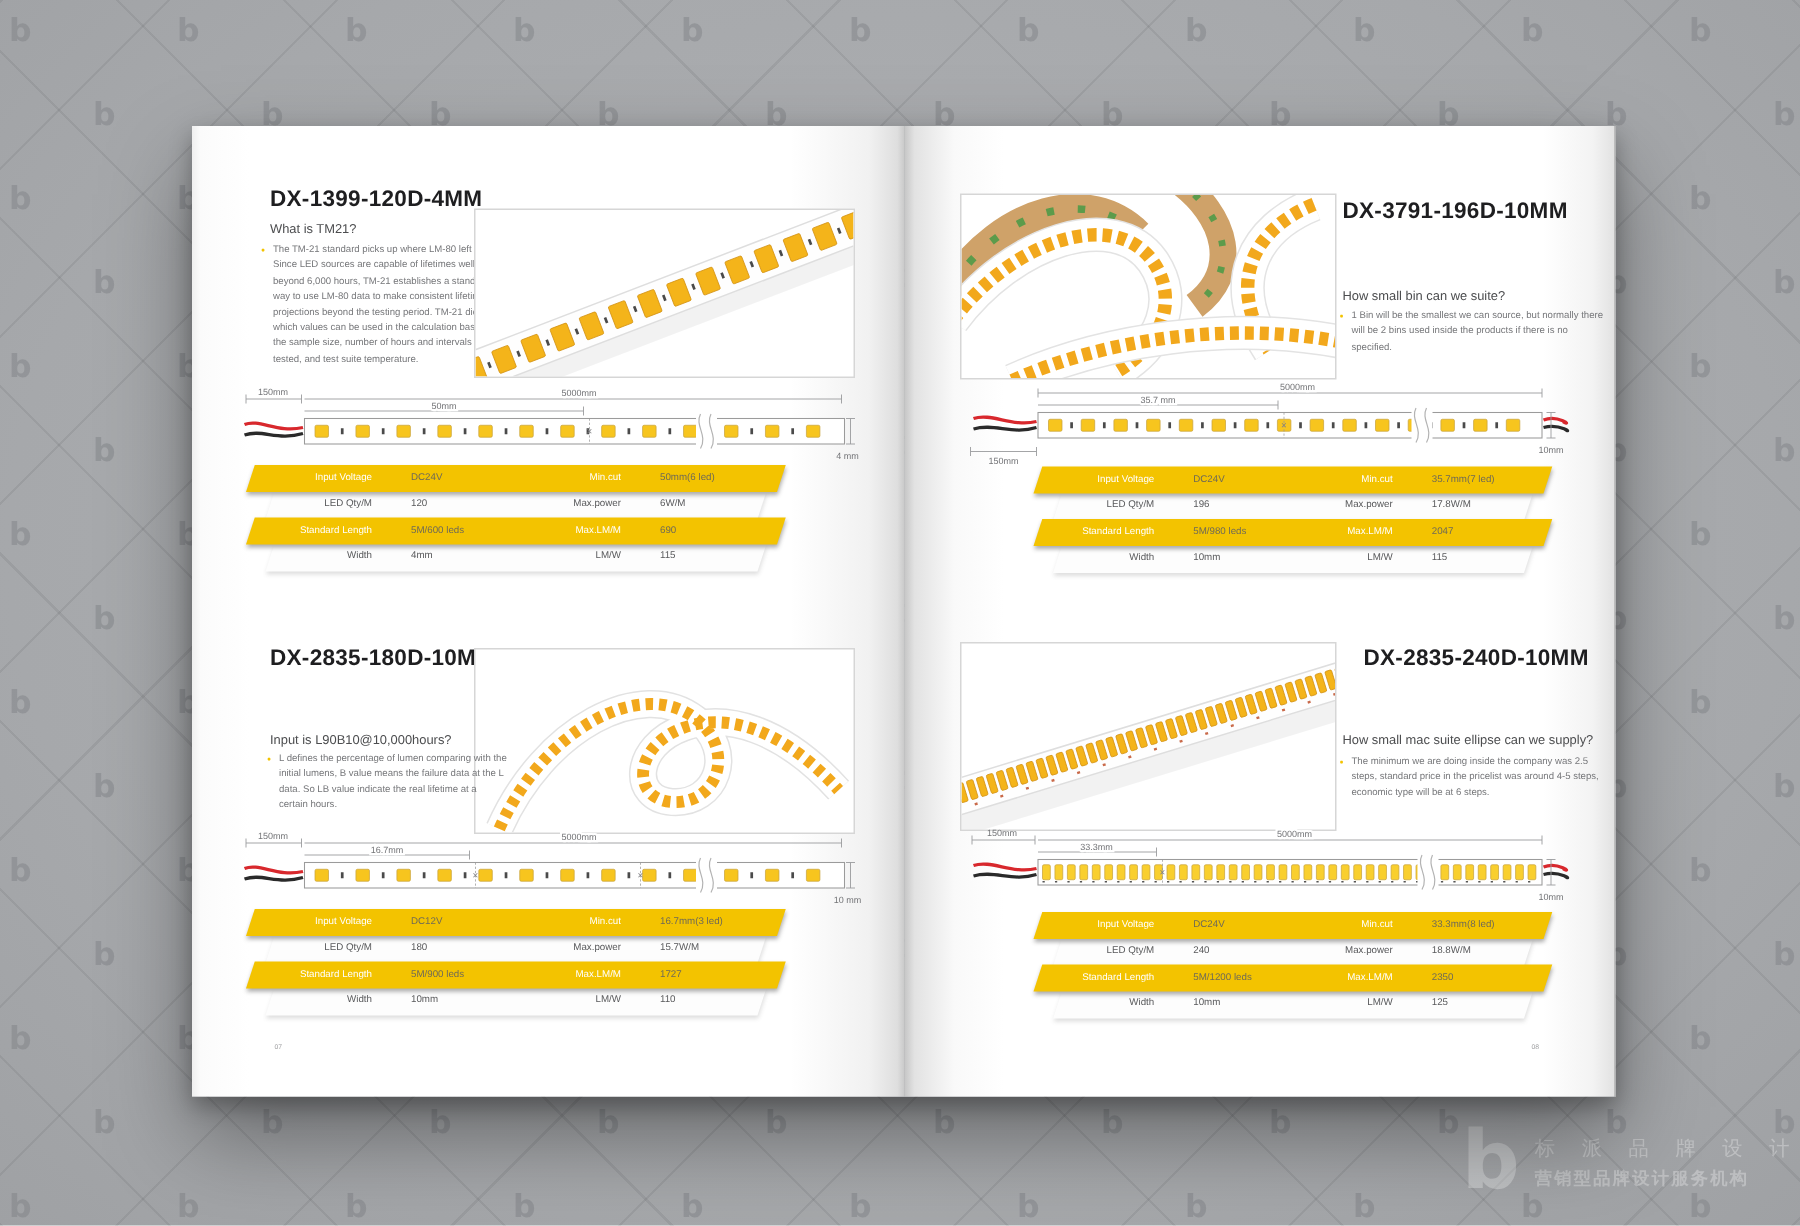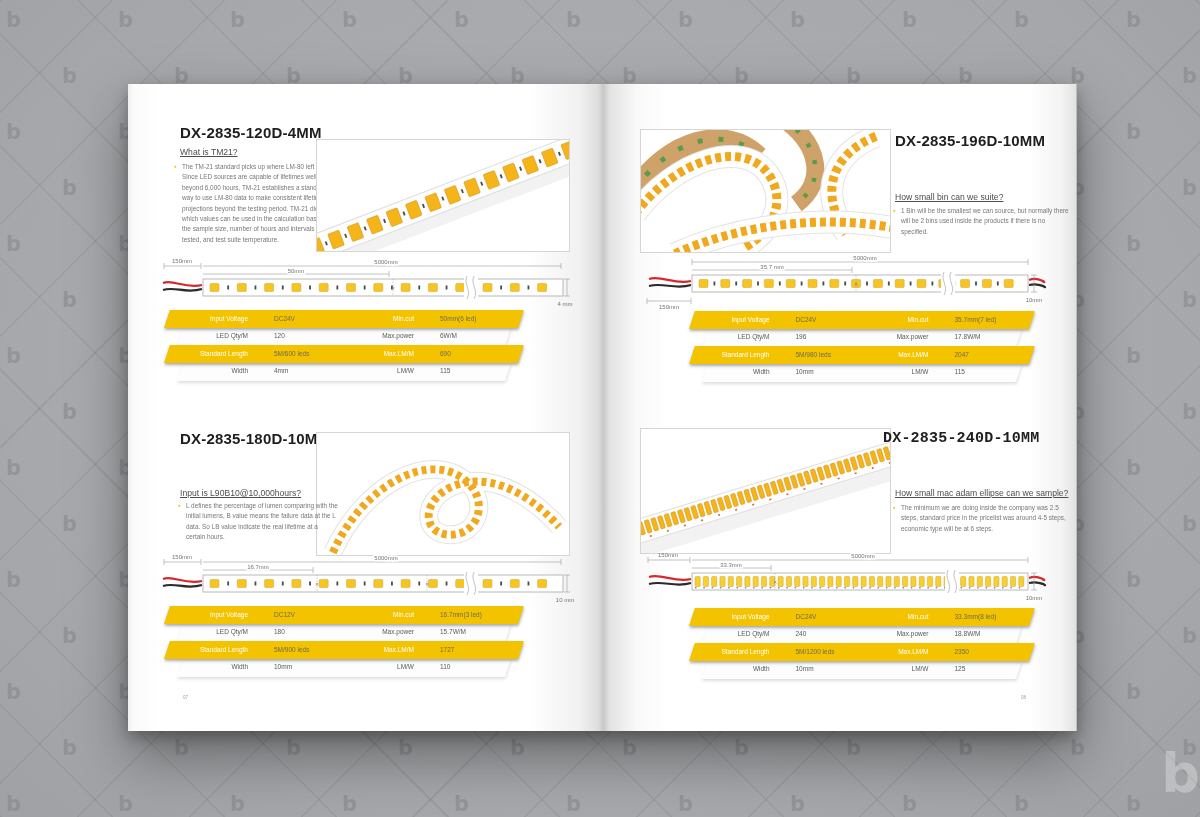--- a/index.html
+++ b/index.html
@@ -20,21 +20,21 @@
   .book { position:absolute; left:128px; top:84px; width:949px; height:647px; z-index:2;
           box-shadow:0 26px 55px rgba(0,0,0,0.38), 0 6px 14px rgba(0,0,0,0.28); }
   .page { position:absolute; top:0; height:647px; }
   .page-left  { left:0; width:475px;
     background:linear-gradient(to right,#efefef 0,#fbfbfb 1.2%,#ffffff 8%,#ffffff 84%,#f1f1f1 95%,#dedede 99%,#c9c9c9 100%); }
   .page-right { left:475px; width:474px;
     background:linear-gradient(to right,#c6c6c6 0,#e2e2e2 1.4%,#f9f9f9 7%,#ffffff 14%,#ffffff 90%,#f3f3f3 97%,#e2e2e2 100%);
     border-right:1px solid #bdbdbd; }
 
   .section-title { position:absolute; font-size:15px; font-weight:bold; color:#1e1e20; letter-spacing:.2px; white-space:nowrap; }
-  .question { position:absolute; font-size:8.6px; color:#4c4d4f; white-space:nowrap;text-decoration:underline; }
+  .question { position:absolute; font-size:8.6px; color:#4c4d4f; white-space:nowrap; }
   .desc { position:absolute; font-size:6.4px; line-height:1.62; color:#76777a; }
   .desc .bullet { position:absolute; left:-8px; top:1px; font-size:4.5px; color:#F3C300; }
 
   .photo { position:absolute; background:#fff; border:1px solid #d6d6d6; overflow:hidden; }
   .photo svg { width:100%; height:100%; display:block; }
 
   .diagram { position:absolute; }
   .diagram svg { display:block; overflow:visible; }
   svg text { font-family:"Liberation Sans", sans-serif; }
   .dtext { font-size:6px; fill:#737477; }
@@ -232,27 +232,31 @@
     <span class="bgb" style="left: 566px; top: 792px;">b</span>
     <span class="bgb" style="left: 678px; top: 792px;">b</span>
     <span class="bgb" style="left: 790px; top: 792px;">b</span>
     <span class="bgb" style="left: 902px; top: 792px;">b</span>
     <span class="bgb" style="left: 1014px; top: 792px;">b</span>
     <span class="bgb" style="left: 1126px; top: 792px;">b</span>
   </div>
 
 <div class="watermark">
   <div class="wm-b">b</div>
+  <div>
+    <div class="wm-l1">标 派 品 牌 设 计</div>
+    <div class="wm-l2">营销型品牌设计服务机构</div>
+  </div>
 </div>
 
 <div class="book">
 
   <div class="page page-left">
 
-    <div class="section-title" style="left:52px; top:40px;">DX-2835-120D-4MM</div>
+    <div class="section-title" style="left:52px; top:40px;">DX-1399-120D-4MM</div>
     <div class="question" style="left:52px; top:63px;">What is TM21?</div>
     <div class="desc" style="left:54px; top:78px; width:152px;">
       <span class="bullet">●</span><span>The TM-21 standard picks up where LM-80 left off. Since LED sources are capable of lifetimes well beyond 6,000 hours, TM-21 establishes a standard way to use LM-80 data to make consistent lifetime projections beyond the testing period. TM-21 dictates which values can be used in the calculation based on the sample size, number of hours and intervals tested, and test suite temperature.</span>
     </div>
 
     <div class="photo" style="left:188px; top:55px; width:254px; height:113px;">
       <svg viewBox="0 0 254 112">
         <g transform="rotate(-21 127 58)">
           <rect x="-35" y="58" width="330" height="26" fill="#000" opacity="0.05"></rect>
           <rect x="-35" y="46" width="330" height="26" rx="2" fill="#fefefe" stroke="#dedede" stroke-width="1"></rect>
@@ -496,21 +500,21 @@
           <path d="M-6,84 C34,30 102,8 128,44 C146,70 134,100 104,118" fill="none" stroke="#f2a81c" stroke-width="9" stroke-dasharray="6 4"></path>
           <path d="M236,6 C196,22 176,58 206,104" fill="none" stroke="#e3e3e3" stroke-width="23"></path>
           <path d="M236,6 C196,22 176,58 206,104" fill="none" stroke="#ffffff" stroke-width="21"></path>
           <path d="M236,6 C196,22 176,58 206,104" fill="none" stroke="#f2a81c" stroke-width="9" stroke-dasharray="6 4"></path>
           <path d="M34,124 C96,96 180,84 254,98" fill="none" stroke="#e3e3e3" stroke-width="23"></path>
           <path d="M34,124 C96,96 180,84 254,98" fill="none" stroke="#ffffff" stroke-width="21"></path>
           <path d="M34,124 C96,96 180,84 254,98" fill="none" stroke="#f2a81c" stroke-width="9" stroke-dasharray="6 4"></path>
         </g>
       </svg>
     </div>
-    <div class="section-title" style="left:292px; top:48px;">DX-2835-196D-10MM</div>
+    <div class="section-title" style="left:292px; top:48px;">DX-3791-196D-10MM</div>
     <div class="question" style="left:292px; top:108px;">How small bin can we suite?</div>
     <div class="desc" style="left:298px; top:122px; width:172px;">
       <span class="bullet">●</span><span>1 Bin will be the smallest we can source, but normally there will be 2 bins used inside the products if there is no specified.</span>
     </div>
 
     <div class="diagram" style="left:42px; top:168px;">
       <svg width="400" height="58" viewBox="0 0 400 58">
         <line class="dimln" x1="47" y1="10" x2="383" y2="10"></line>
           <line class="dimln" x1="47" y1="7" x2="47" y2="13"></line>
           <line class="dimln" x1="383" y1="7" x2="383" y2="13"></line>
@@ -650,22 +654,22 @@
               <rect x="251" y="55.5" width="4.6" height="13" rx="1" fill="#f4b41a" stroke="#d29012" stroke-width="0.5"></rect>
               <rect x="258" y="55.5" width="4.6" height="13" rx="1" fill="#f4b41a" stroke="#d29012" stroke-width="0.5"></rect>
               <rect x="265" y="55.5" width="4.6" height="13" rx="1" fill="#f4b41a" stroke="#d29012" stroke-width="0.5"></rect>
               <rect x="272" y="55.5" width="4.6" height="13" rx="1" fill="#f4b41a" stroke="#d29012" stroke-width="0.5"></rect>
               <rect x="279" y="55.5" width="4.6" height="13" rx="1" fill="#f4b41a" stroke="#d29012" stroke-width="0.5"></rect>
             </g>
           <line x1="-36" y1="72" x2="288" y2="72" stroke="#c96a4a" stroke-width="1.6" stroke-dasharray="2 16"></line>
         </g>
       </svg>
     </div>
-    <div class="section-title" style="left:280px; top:346px;font-family:Liberation Mono, monospace;">DX-2835-240D-10MM</div>
-    <div class="question" style="left:292px; top:404px;">How small mac adam ellipse can we sample?</div>
+    <div class="section-title" style="left:306px; top:346px;">DX-2835-240D-10MM</div>
+    <div class="question" style="left:292px; top:404px;">How small mac suite ellipse can we supply?</div>
     <div class="desc" style="left:298px; top:419px; width:170px;">
       <span class="bullet">●</span><span>The minimum we are doing inside the company was 2.5 steps, standard price in the pricelist was around 4-5 steps, economic type will be at 6 steps.</span>
     </div>
 
     <div class="diagram" style="left:42px; top:466px;">
       <svg width="400" height="58" viewBox="0 0 400 58">
         <line class="dimln" x1="3" y1="10" x2="45" y2="10"></line>
           <line class="dimln" x1="3" y1="7" x2="3" y2="13"></line>
           <line class="dimln" x1="45" y1="7" x2="45" y2="13"></line>
         <text class="dtext" x="23" y="7" text-anchor="middle">150mm</text>

